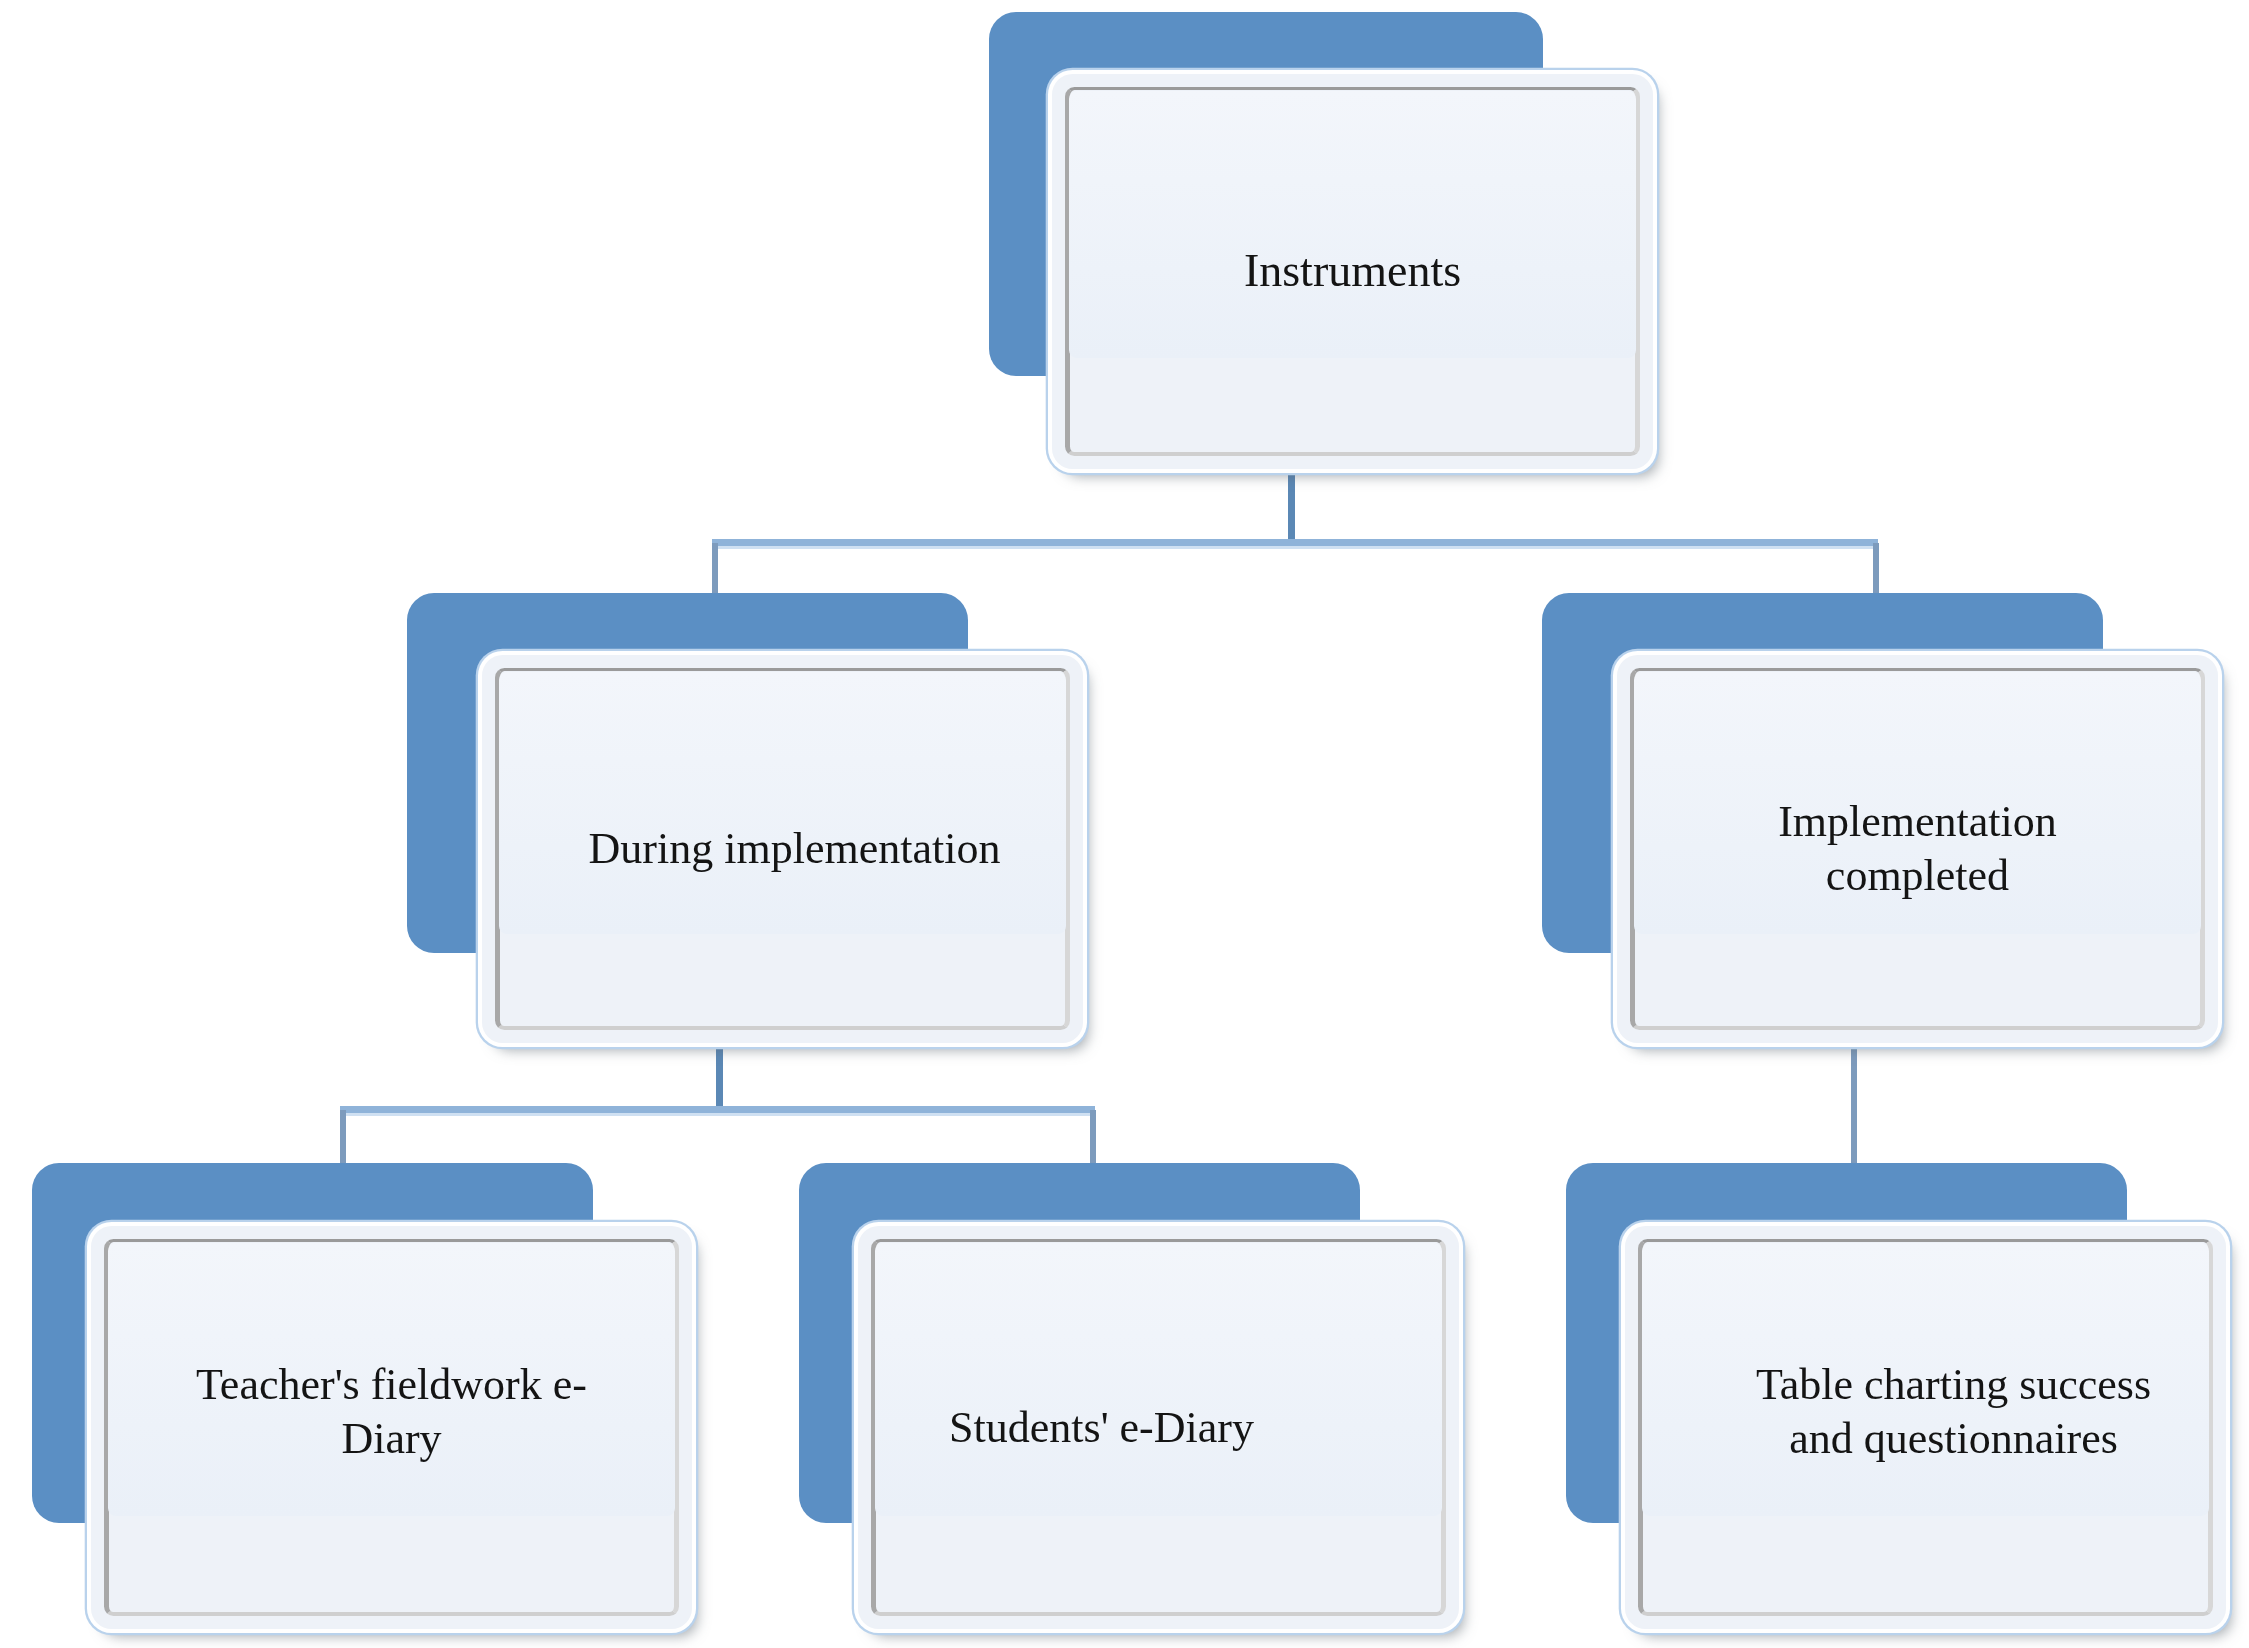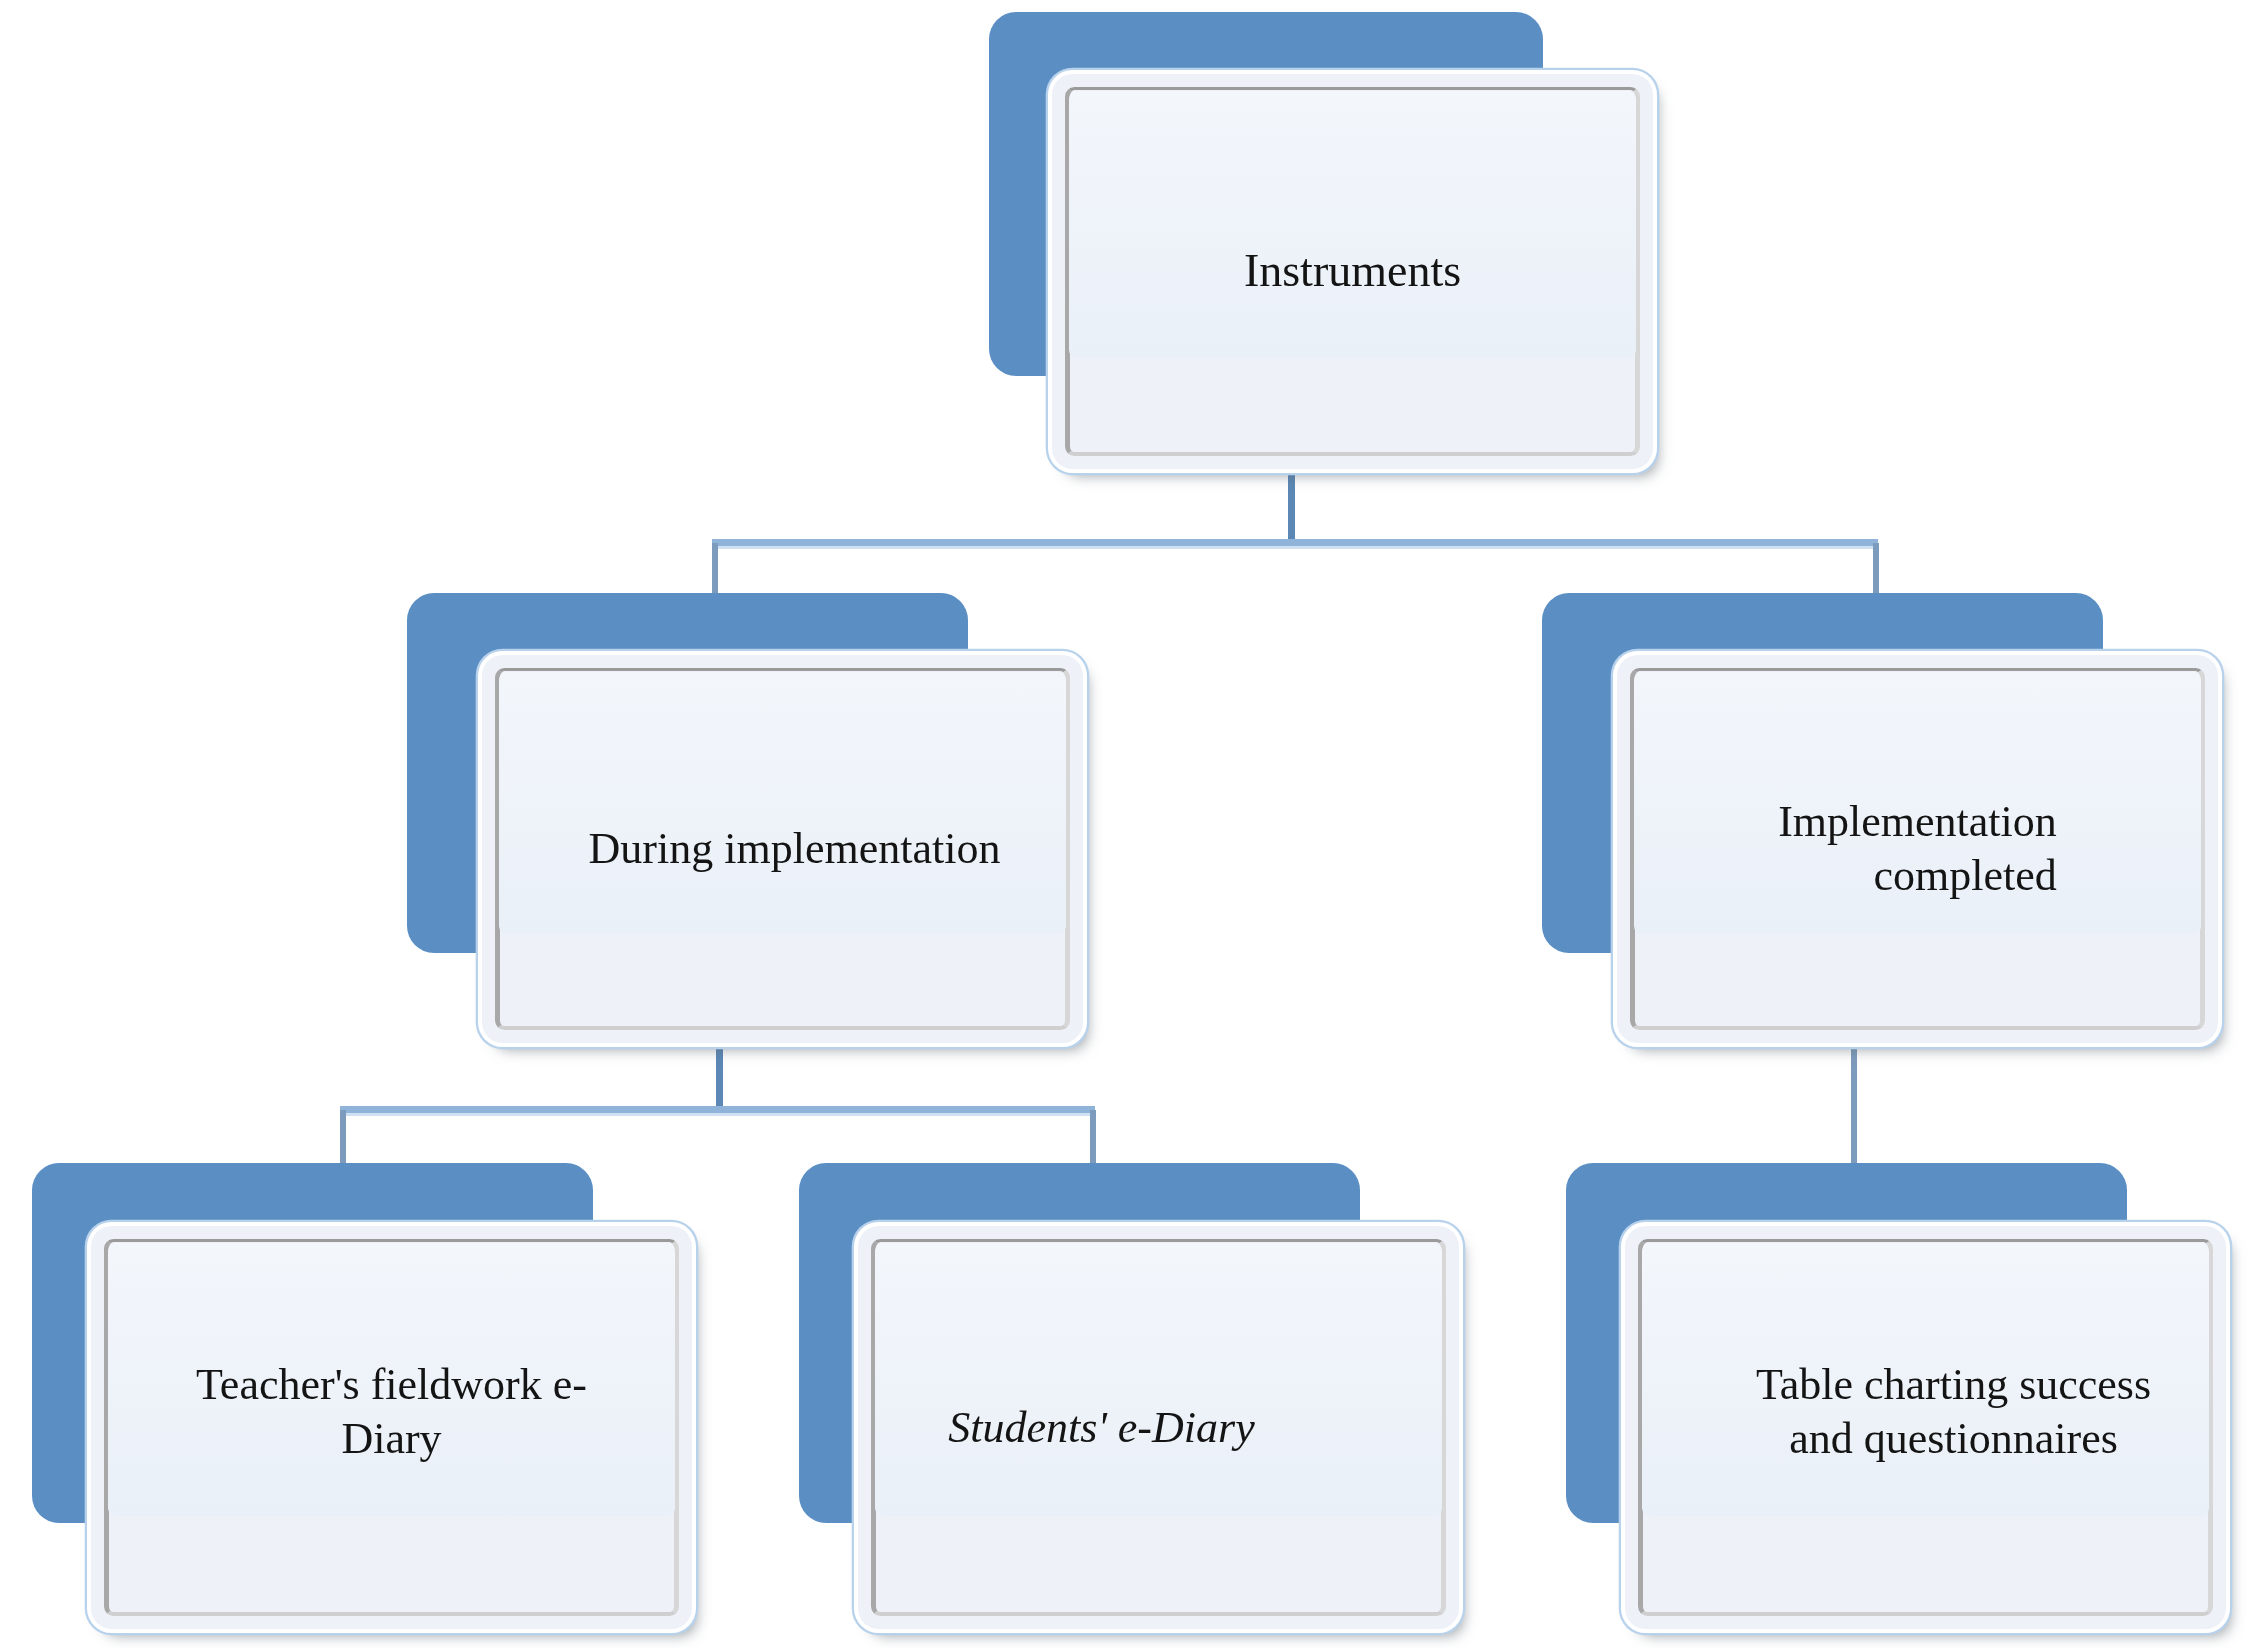--- a/index.html
+++ b/index.html
@@ -115,34 +115,34 @@
   #node-during .shadow-block   { left: 0;    top: 0;     width: 561px; height: 360px; }
   #node-during .card           { left: 75px; top: 62px;  width: 601px; height: 388px; }
   #node-during .label          { left: 75px; top: 62px;  width: 625px; height: 388px;
                                  right: auto; bottom: auto; font-size: 44px; text-align: right; }
 
   
   #node-completed              { left: 1542px; top: 593px; width: 704px; height: 459px; }
   #node-completed .shadow-block{ left: 0;     top: 0;     width: 561px; height: 360px; }
   #node-completed .card        { left: 75px;  top: 62px;  width: 601px; height: 388px; }
   #node-completed .label       { left: 75px;  top: 62px;  width: 601px; height: 388px;
-                                 right: auto; bottom: auto; font-size: 44px; text-align: right; }
+                                 right: auto; bottom: auto; font-size: 44px; }
 
   
   #node-teacher                { left: 32px;  top: 1163px; width: 704px; height: 490px; }
   #node-teacher .shadow-block  { left: 0;     top: 0;      width: 561px; height: 360px; }
   #node-teacher .card          { left: 59px;  top: 63px;   width: 601px; height: 403px; }
   #node-teacher .label         { left: 59px;  top: 47px;   width: 601px; height: 403px;
                                  right: auto; bottom: auto; font-size: 44px; }
 
   #node-students               { left: 799px; top: 1163px; width: 704px; height: 490px; }
   #node-students .shadow-block { left: 0;      top: 0;      width: 561px; height: 360px; }
   #node-students .card         { left: 59px;   top: 63px;   width: 601px; height: 403px; }
   #node-students .label        { left: 59px;   top: 63px;   width: 487px; height: 403px;
-                                 right: auto; bottom: auto; font-size: 44px; font-style: italic; }
+                                 right: auto; bottom: auto; font-size: 44px; }
 
   #node-table                  { left: 1566px; top: 1163px; width: 704px; height: 490px; }
   #node-table .shadow-block    { left: 0;      top: 0;      width: 561px; height: 360px; }
   #node-table .card            { left: 59px;   top: 63px;   width: 601px; height: 403px; }
   #node-table .label           { left: 59px;   top: 47px;   width: 601px; height: 403px;
                                  right: auto; bottom: auto; font-size: 44px; margin-left: 28px; }
 
   
   #c1-stem   { left: 1288px; top: 475px;  width: 7.1px;    height: 68px; }
   #c1-bar    { left: 712px;  top: 539px;  width: 1166px; height: 7.1px;  }

